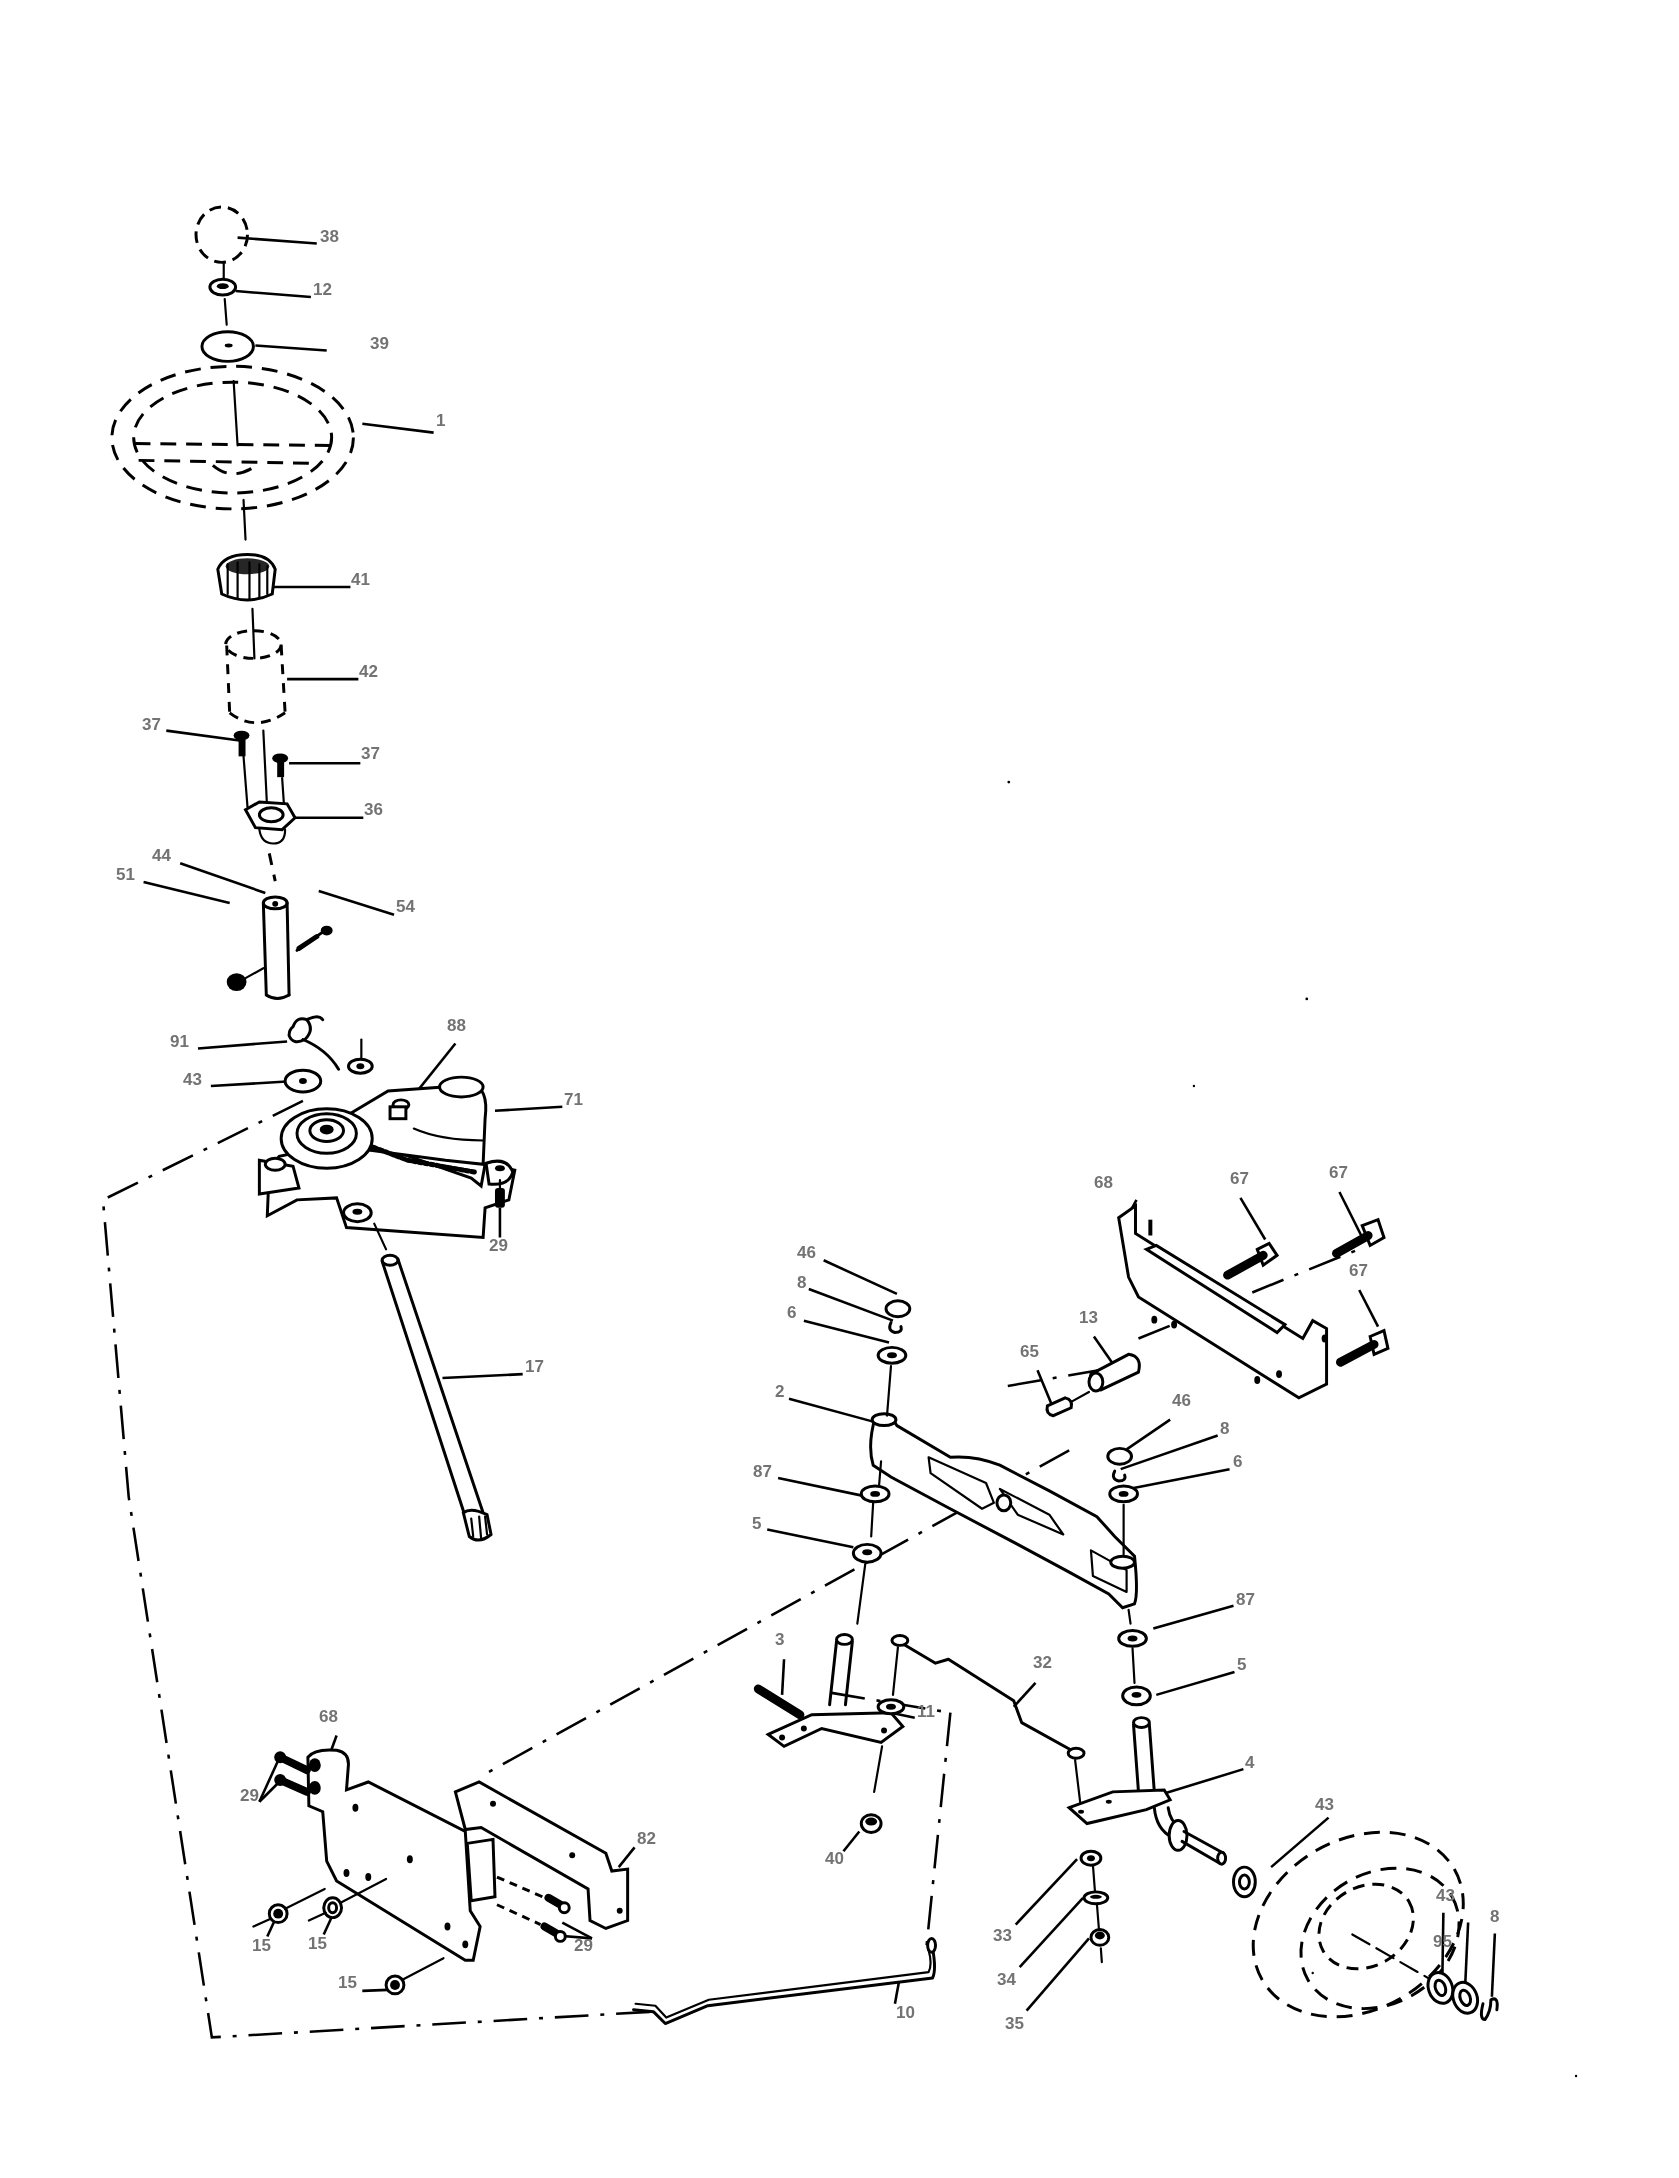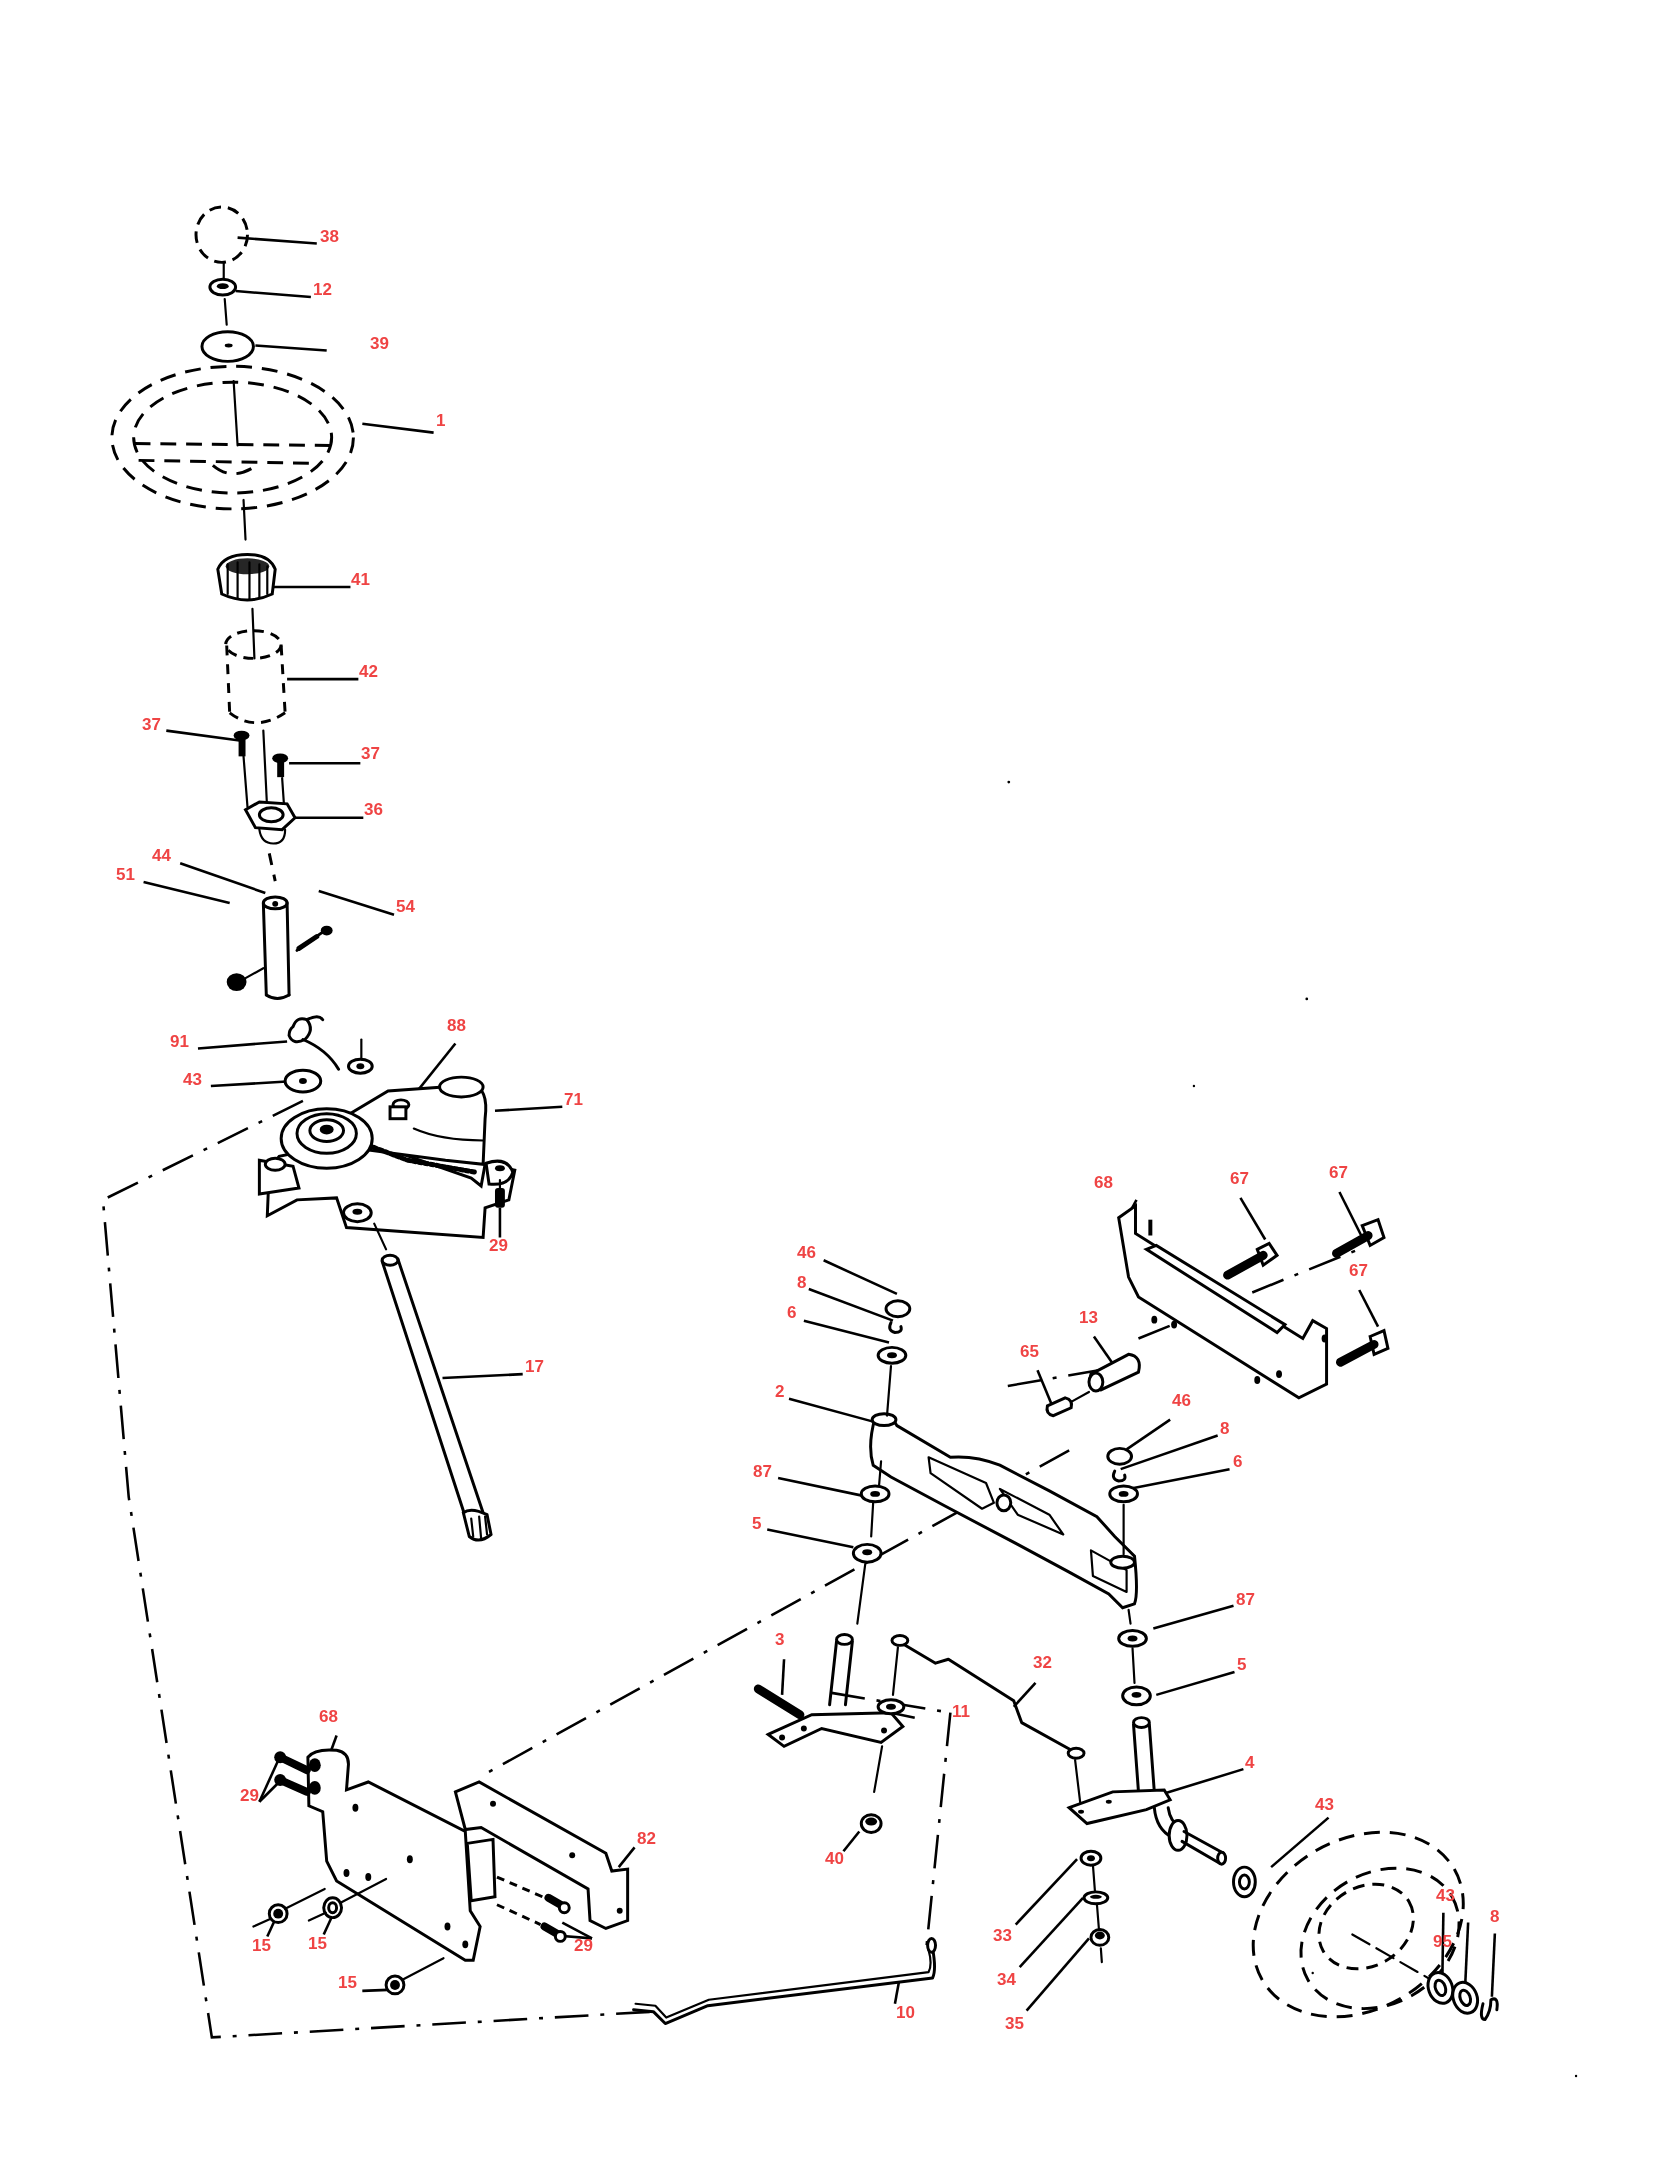--- a/index.html
+++ b/index.html
@@ -5,21 +5,21 @@
   html, body { margin: 0; padding: 0; background: #ffffff; }
   body { width: 1679px; height: 2178px; position: relative; overflow: hidden; font-family: "Liberation Sans", sans-serif; }
   #diagram { position: absolute; left: 0; top: 0; width: 1679px; height: 2178px; }
   .ln { stroke: #000; stroke-width: 3; fill: none; stroke-linecap: round; stroke-linejoin: round; }
   .thin { stroke: #000; stroke-width: 2.2; fill: none; stroke-linecap: round; stroke-linejoin: round; }
   .dash { stroke: #000; stroke-width: 3; fill: none; stroke-dasharray: 16 10; }
   .dashdot { stroke: #000; stroke-width: 2.6; fill: none; stroke-dasharray: 34 12 4 12; }
   .leader { stroke: #000; stroke-width: 2.6; fill: none; }
   .fill-w { fill: #fff; stroke: #000; stroke-width: 3; }
   .fill-k { fill: #000; }
-  .lbl { position: absolute; font-family: "Liberation Sans", sans-serif; font-weight: bold; font-size: 17px; color: #ef4444; line-height: 1; white-space: nowrap; }
+  .lbl { position: absolute; font-family: "Liberation Sans", sans-serif; font-weight: bold; font-size: 17px; color: #737373; line-height: 1; white-space: nowrap; }
 </style>
 </head>
 <body>
 
 <svg id="diagram" viewBox="0 0 1696 2200" xmlns="http://www.w3.org/2000/svg">
 
   <g>
     <line class="leader" x1="240" y1="240" x2="320" y2="246"></line>
     <line class="leader" x1="238" y1="294" x2="314" y2="300"></line>
     <line class="leader" x1="258" y1="349" x2="330" y2="354"></line>
@@ -427,21 +427,21 @@
     <div class="lbl" style="left: 775px; top: 1383px;">2</div>
     <div class="lbl" style="left: 1172px; top: 1392px;">46</div>
     <div class="lbl" style="left: 1220px; top: 1420px;">8</div>
     <div class="lbl" style="left: 1233px; top: 1453px;">6</div>
     <div class="lbl" style="left: 753px; top: 1463px;">87</div>
     <div class="lbl" style="left: 752px; top: 1515px;">5</div>
     <div class="lbl" style="left: 1236px; top: 1591px;">87</div>
     <div class="lbl" style="left: 775px; top: 1631px;">3</div>
     <div class="lbl" style="left: 1033px; top: 1654px;">32</div>
     <div class="lbl" style="left: 1237px; top: 1656px;">5</div>
-    <div class="lbl" style="left: 917px; top: 1703px; margin-left: 35px;">11</div>
+    <div class="lbl" style="left: 917px; top: 1703px;">11</div>
     <div class="lbl" style="left: 1245px; top: 1754px;">4</div>
     <div class="lbl" style="left: 319px; top: 1708px;">68</div>
     <div class="lbl" style="left: 240px; top: 1787px;">29</div>
     <div class="lbl" style="left: 637px; top: 1830px;">82</div>
     <div class="lbl" style="left: 1315px; top: 1796px;">43</div>
     <div class="lbl" style="left: 825px; top: 1850px;">40</div>
     <div class="lbl" style="left: 252px; top: 1937px;">15</div>
     <div class="lbl" style="left: 308px; top: 1935px;">15</div>
     <div class="lbl" style="left: 574px; top: 1937px;">29</div>
     <div class="lbl" style="left: 338px; top: 1974px;">15</div>

